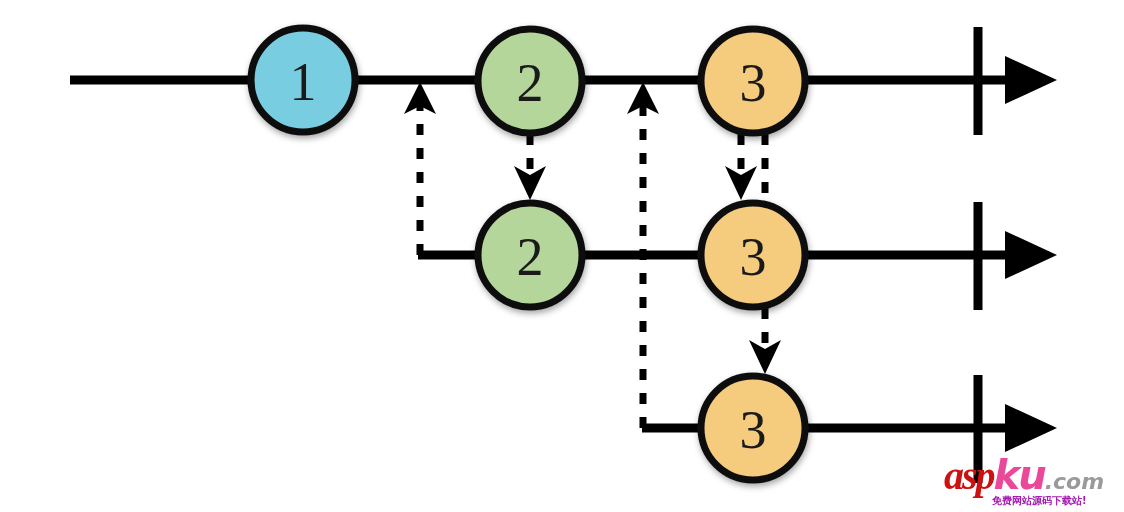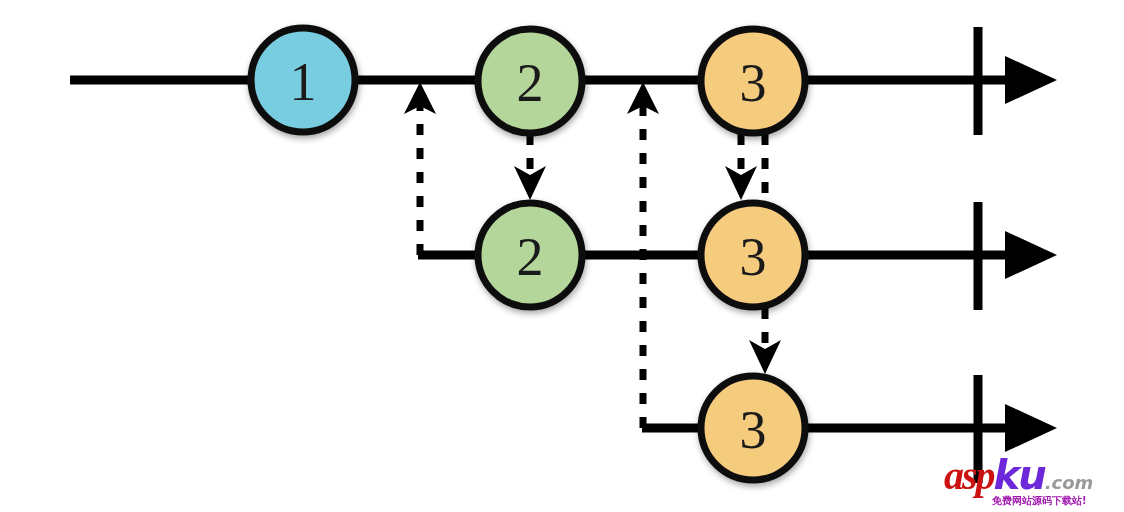--- a/index.html
+++ b/index.html
@@ -74,24 +74,24 @@
     bottom: 14px;
     font-family: "DejaVu Sans", sans-serif;
     font-weight: bold;
     font-style: italic;
     font-size: 40px;
     letter-spacing: -2px;
     line-height: 1;
     white-space: nowrap;
   }
   .wm-asp { color: #cc1111; font-family: Liberation Serif, serif; }
-  .wm-ku  { color: #6d28d9; font-style: italic; }
+  .wm-ku  { color: #ec4899; font-style: italic; }
   .wm-com {
     color: #9a9a9a;
-    font-size: 18px;
+    font-size: 22px;
     font-style: italic;
     font-weight: bold;
     letter-spacing: 0;
   }
   .wm-sub {
     position: absolute;
     left: 48px;
     bottom: 2px;
     font-family: "DejaVu Sans", sans-serif;
     font-size: 10px;

